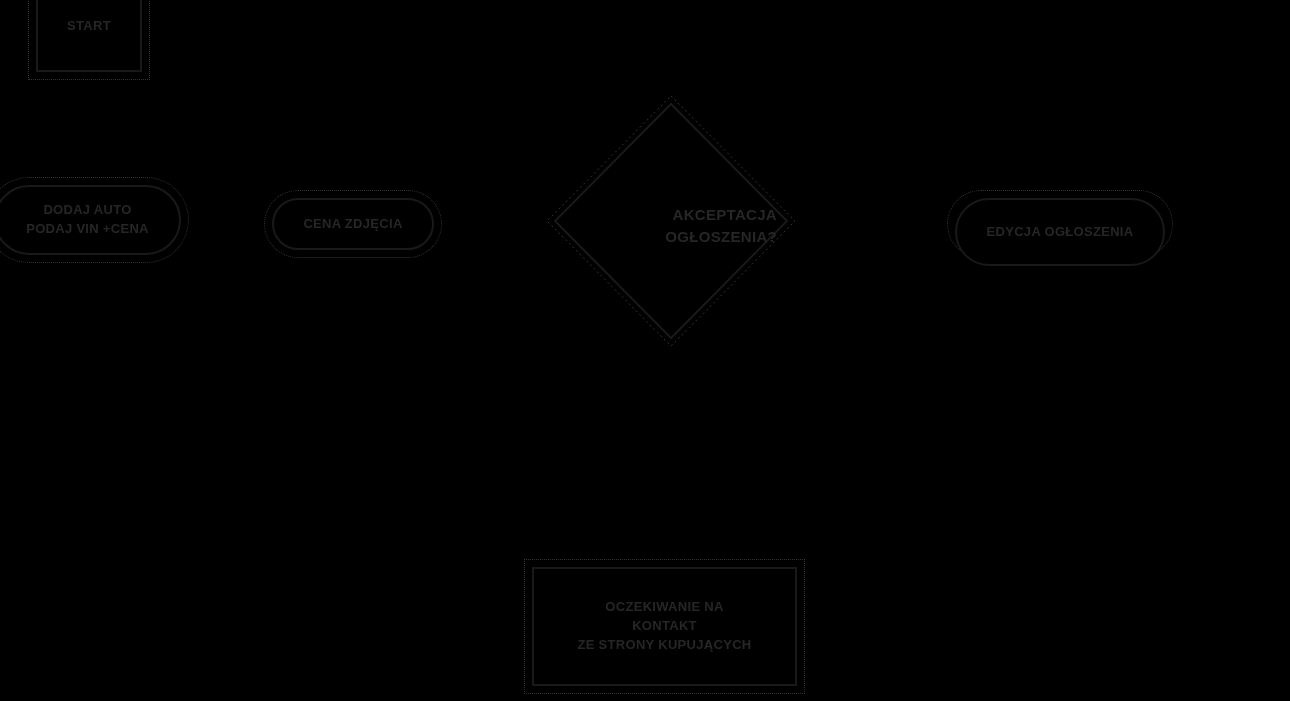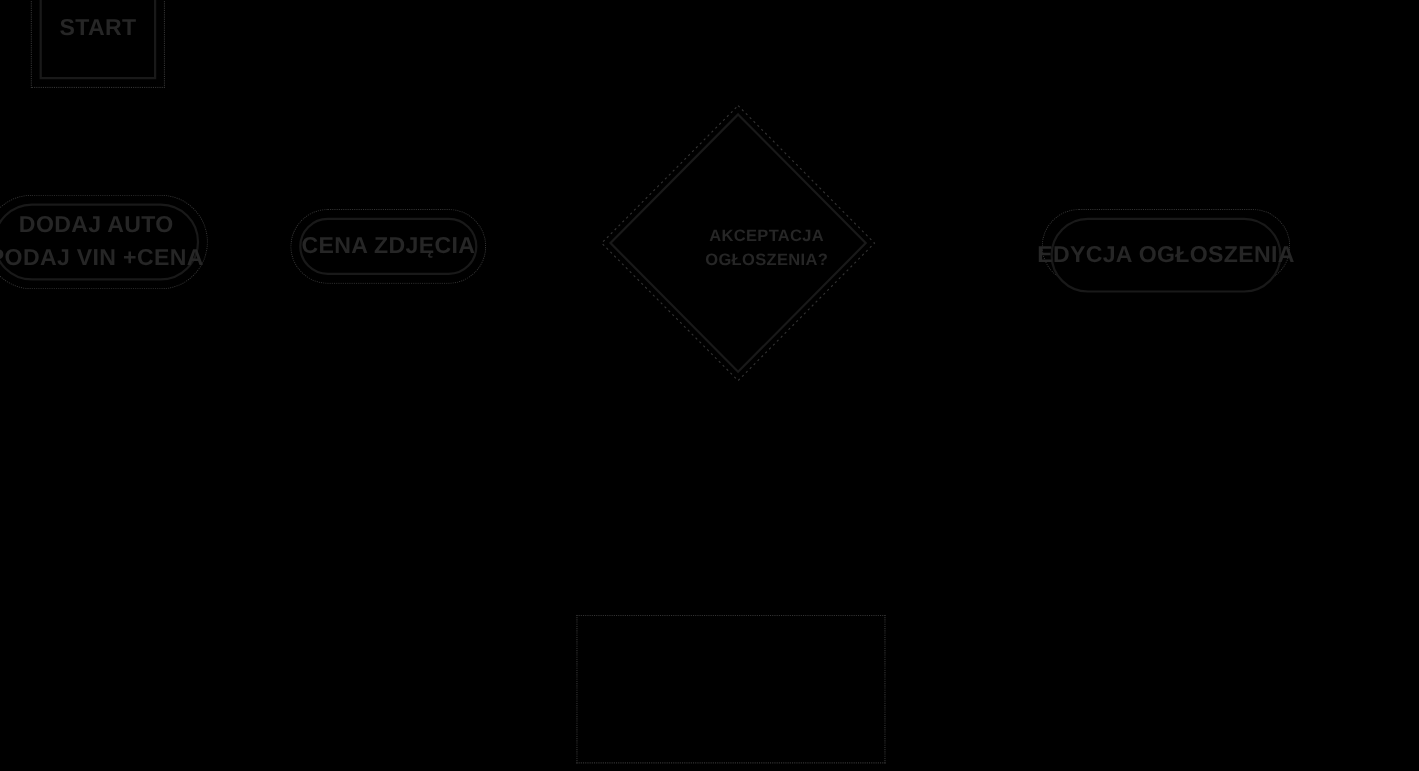--- a/index.html
+++ b/index.html
@@ -14,21 +14,21 @@
     width: 1290px;
     height: 701px;
     background: #000000;
     overflow: hidden;
     font-family: "Liberation Sans", sans-serif;
   }
 
   
   .node-label {
     color: #262626;
-    font-size: 21px;
+    font-size: 13px;
     font-weight: 700;
     letter-spacing: 0.3px;
     line-height: 1.45;
     text-align: center;
     white-space: pre;
     pointer-events: none;
     user-select: none;
   }
 
   
@@ -70,21 +70,21 @@
     top: 0;
     overflow: visible;
   }
   .diamond-label {
     position: absolute;
     color: #262626;
     font-size: 15px;
     font-weight: 700;
     letter-spacing: 0.3px;
     line-height: 1.5;
-    text-align: center;
+    text-align: right;
     white-space: pre;
     pointer-events: none;
     user-select: none;
   }
 </style>
 </head>
 <body>
 
 <div id="canvas">
 
@@ -114,14 +114,19 @@
     <div class="diamond-label" style="left:72px; top:110px; width:160px;">AKCEPTACJA</div>
     <div class="diamond-label" style="left:72px; top:132px; width:160px;">OGŁOSZENIA?</div>
   </div>
 
   <div class="halo stadium" style="left:947px; top:190px; width:226px; height:68px;"></div>
   <div class="node shape-stadium" style="left:955px; top:198px; width:210px; height:68px;">
     <span class="node-label">EDYCJA OGŁOSZENIA</span>
   </div>
 
   <div class="halo" style="left:524px; top:559px; width:281px; height:135px;"></div>
+  <div class="node shape-rect" style="left:532px; top:567px; width:265px; height:119px;">
+    <span class="node-label">OCZEKIWANIE NA
+KONTAKT
+ZE STRONY KUPUJĄCYCH</span>
+  </div>
 
 </div>
 
 </body></html>

